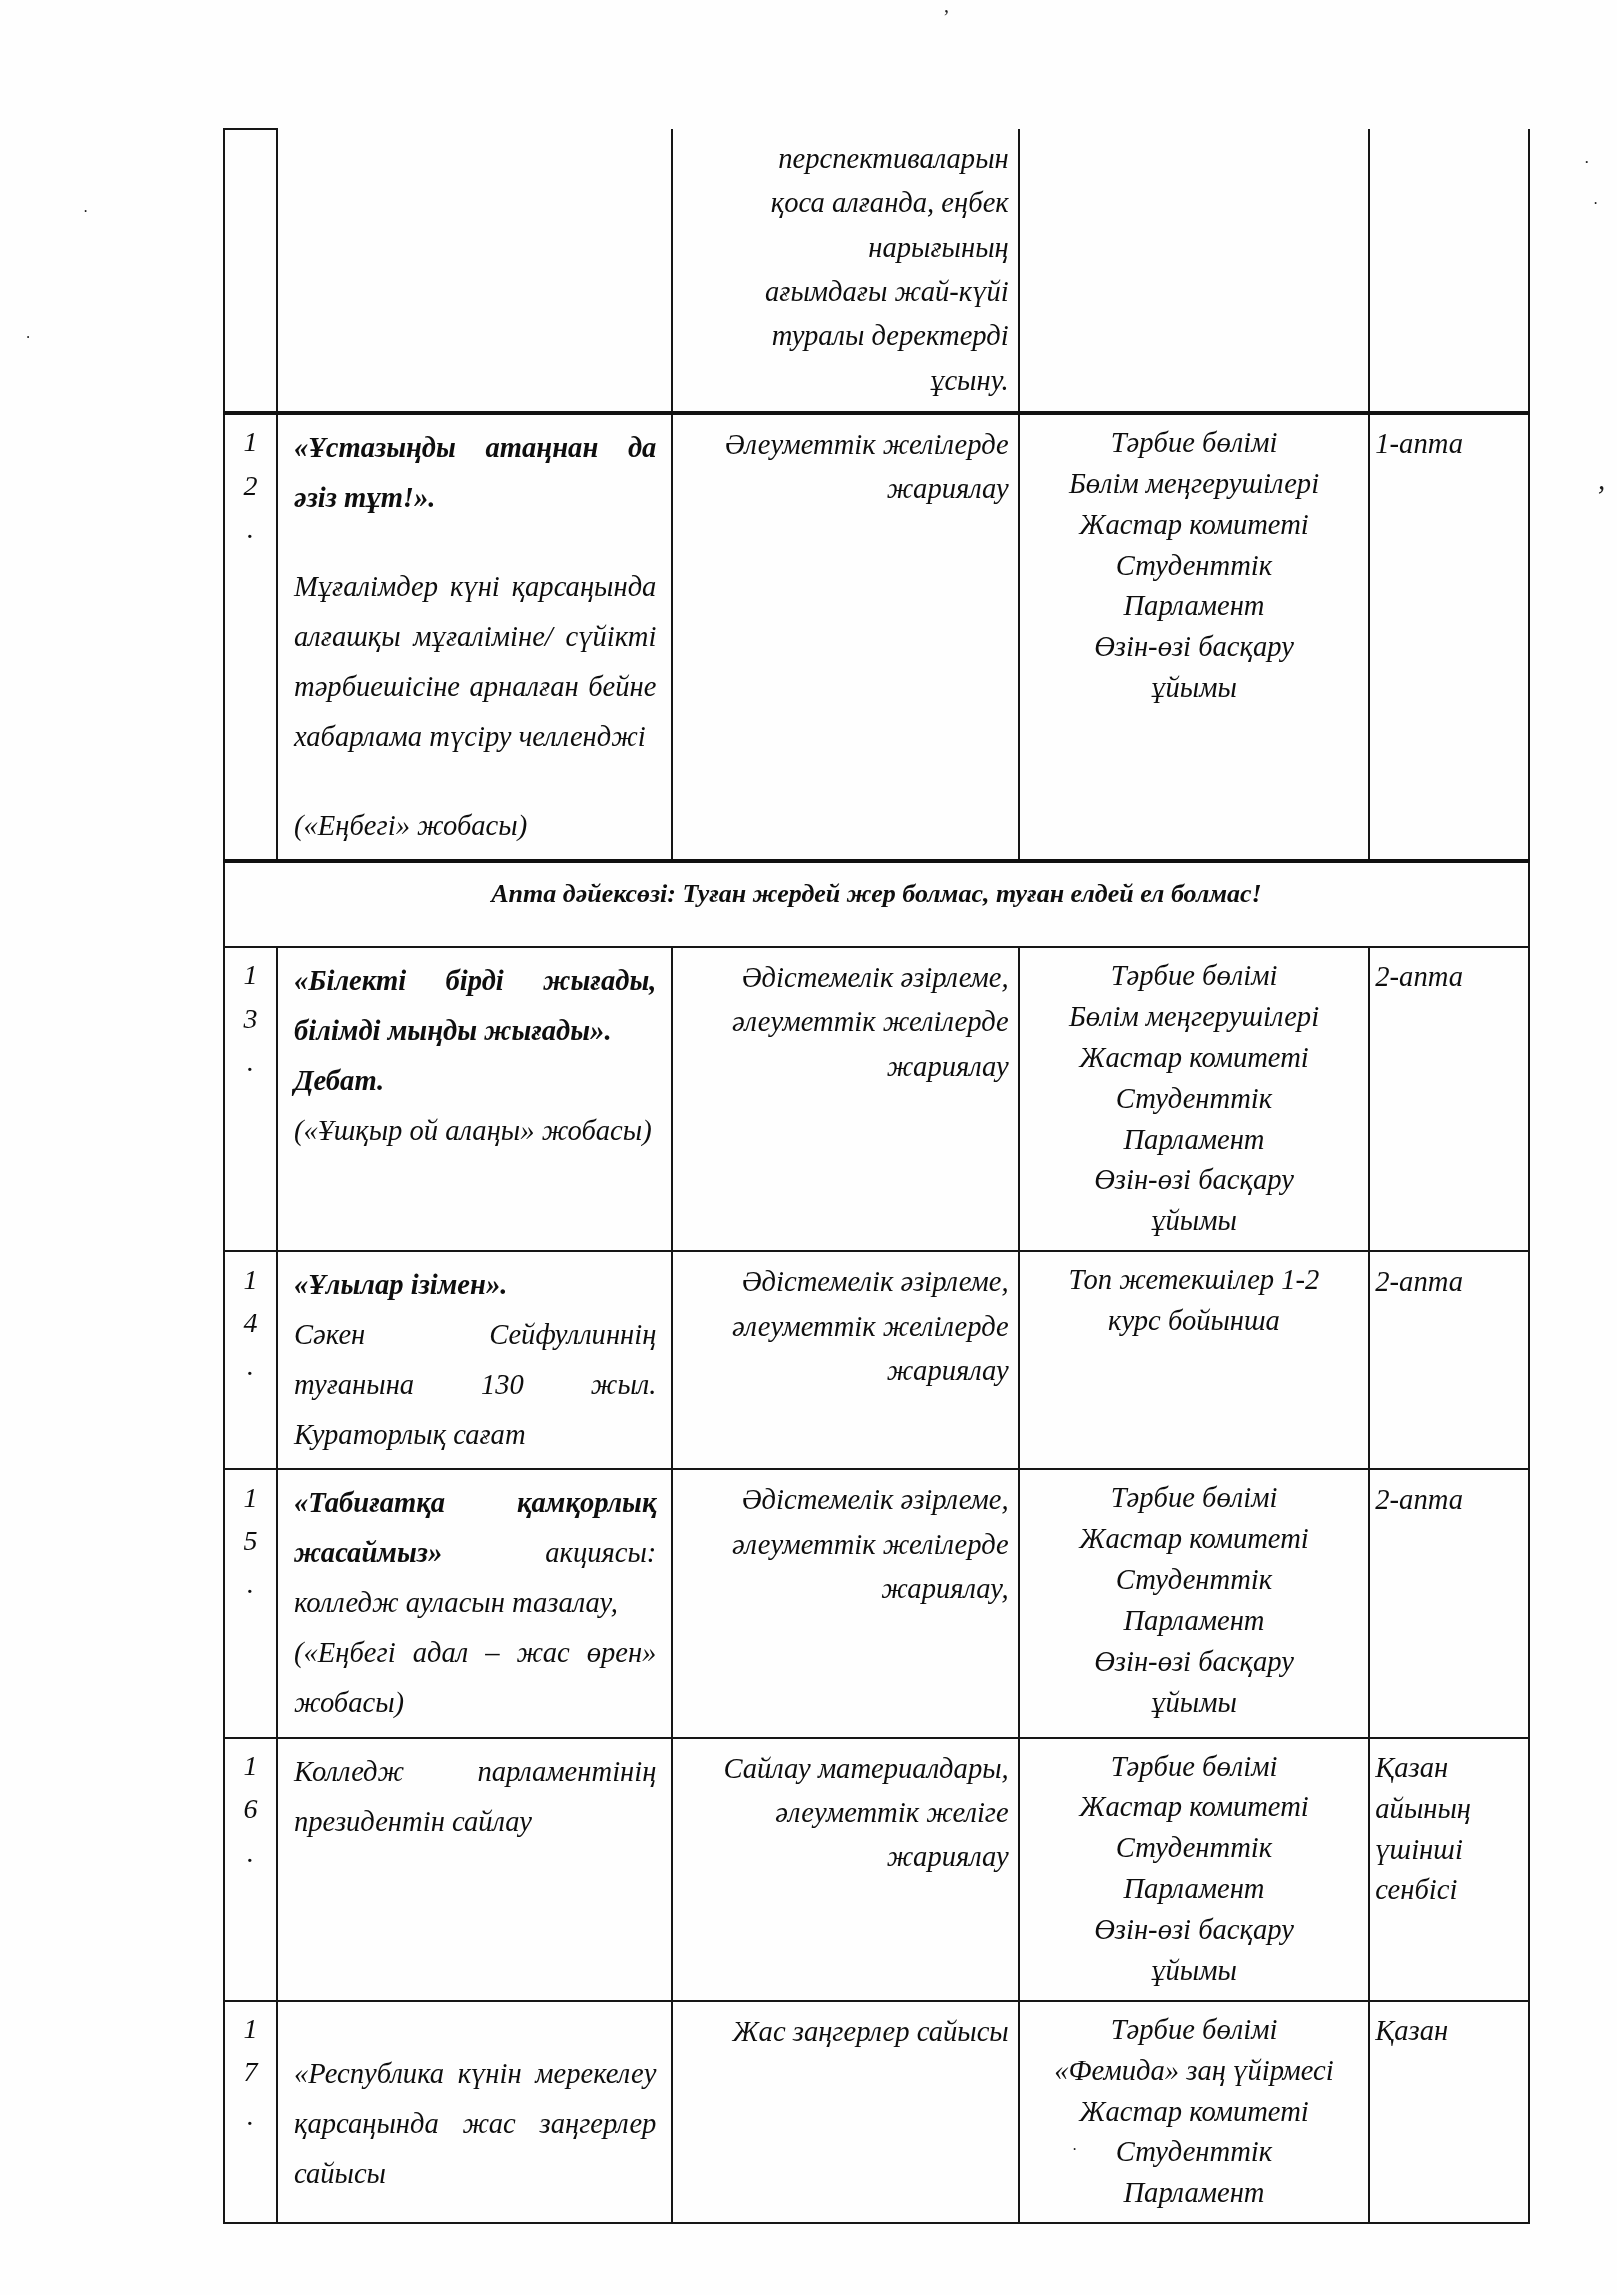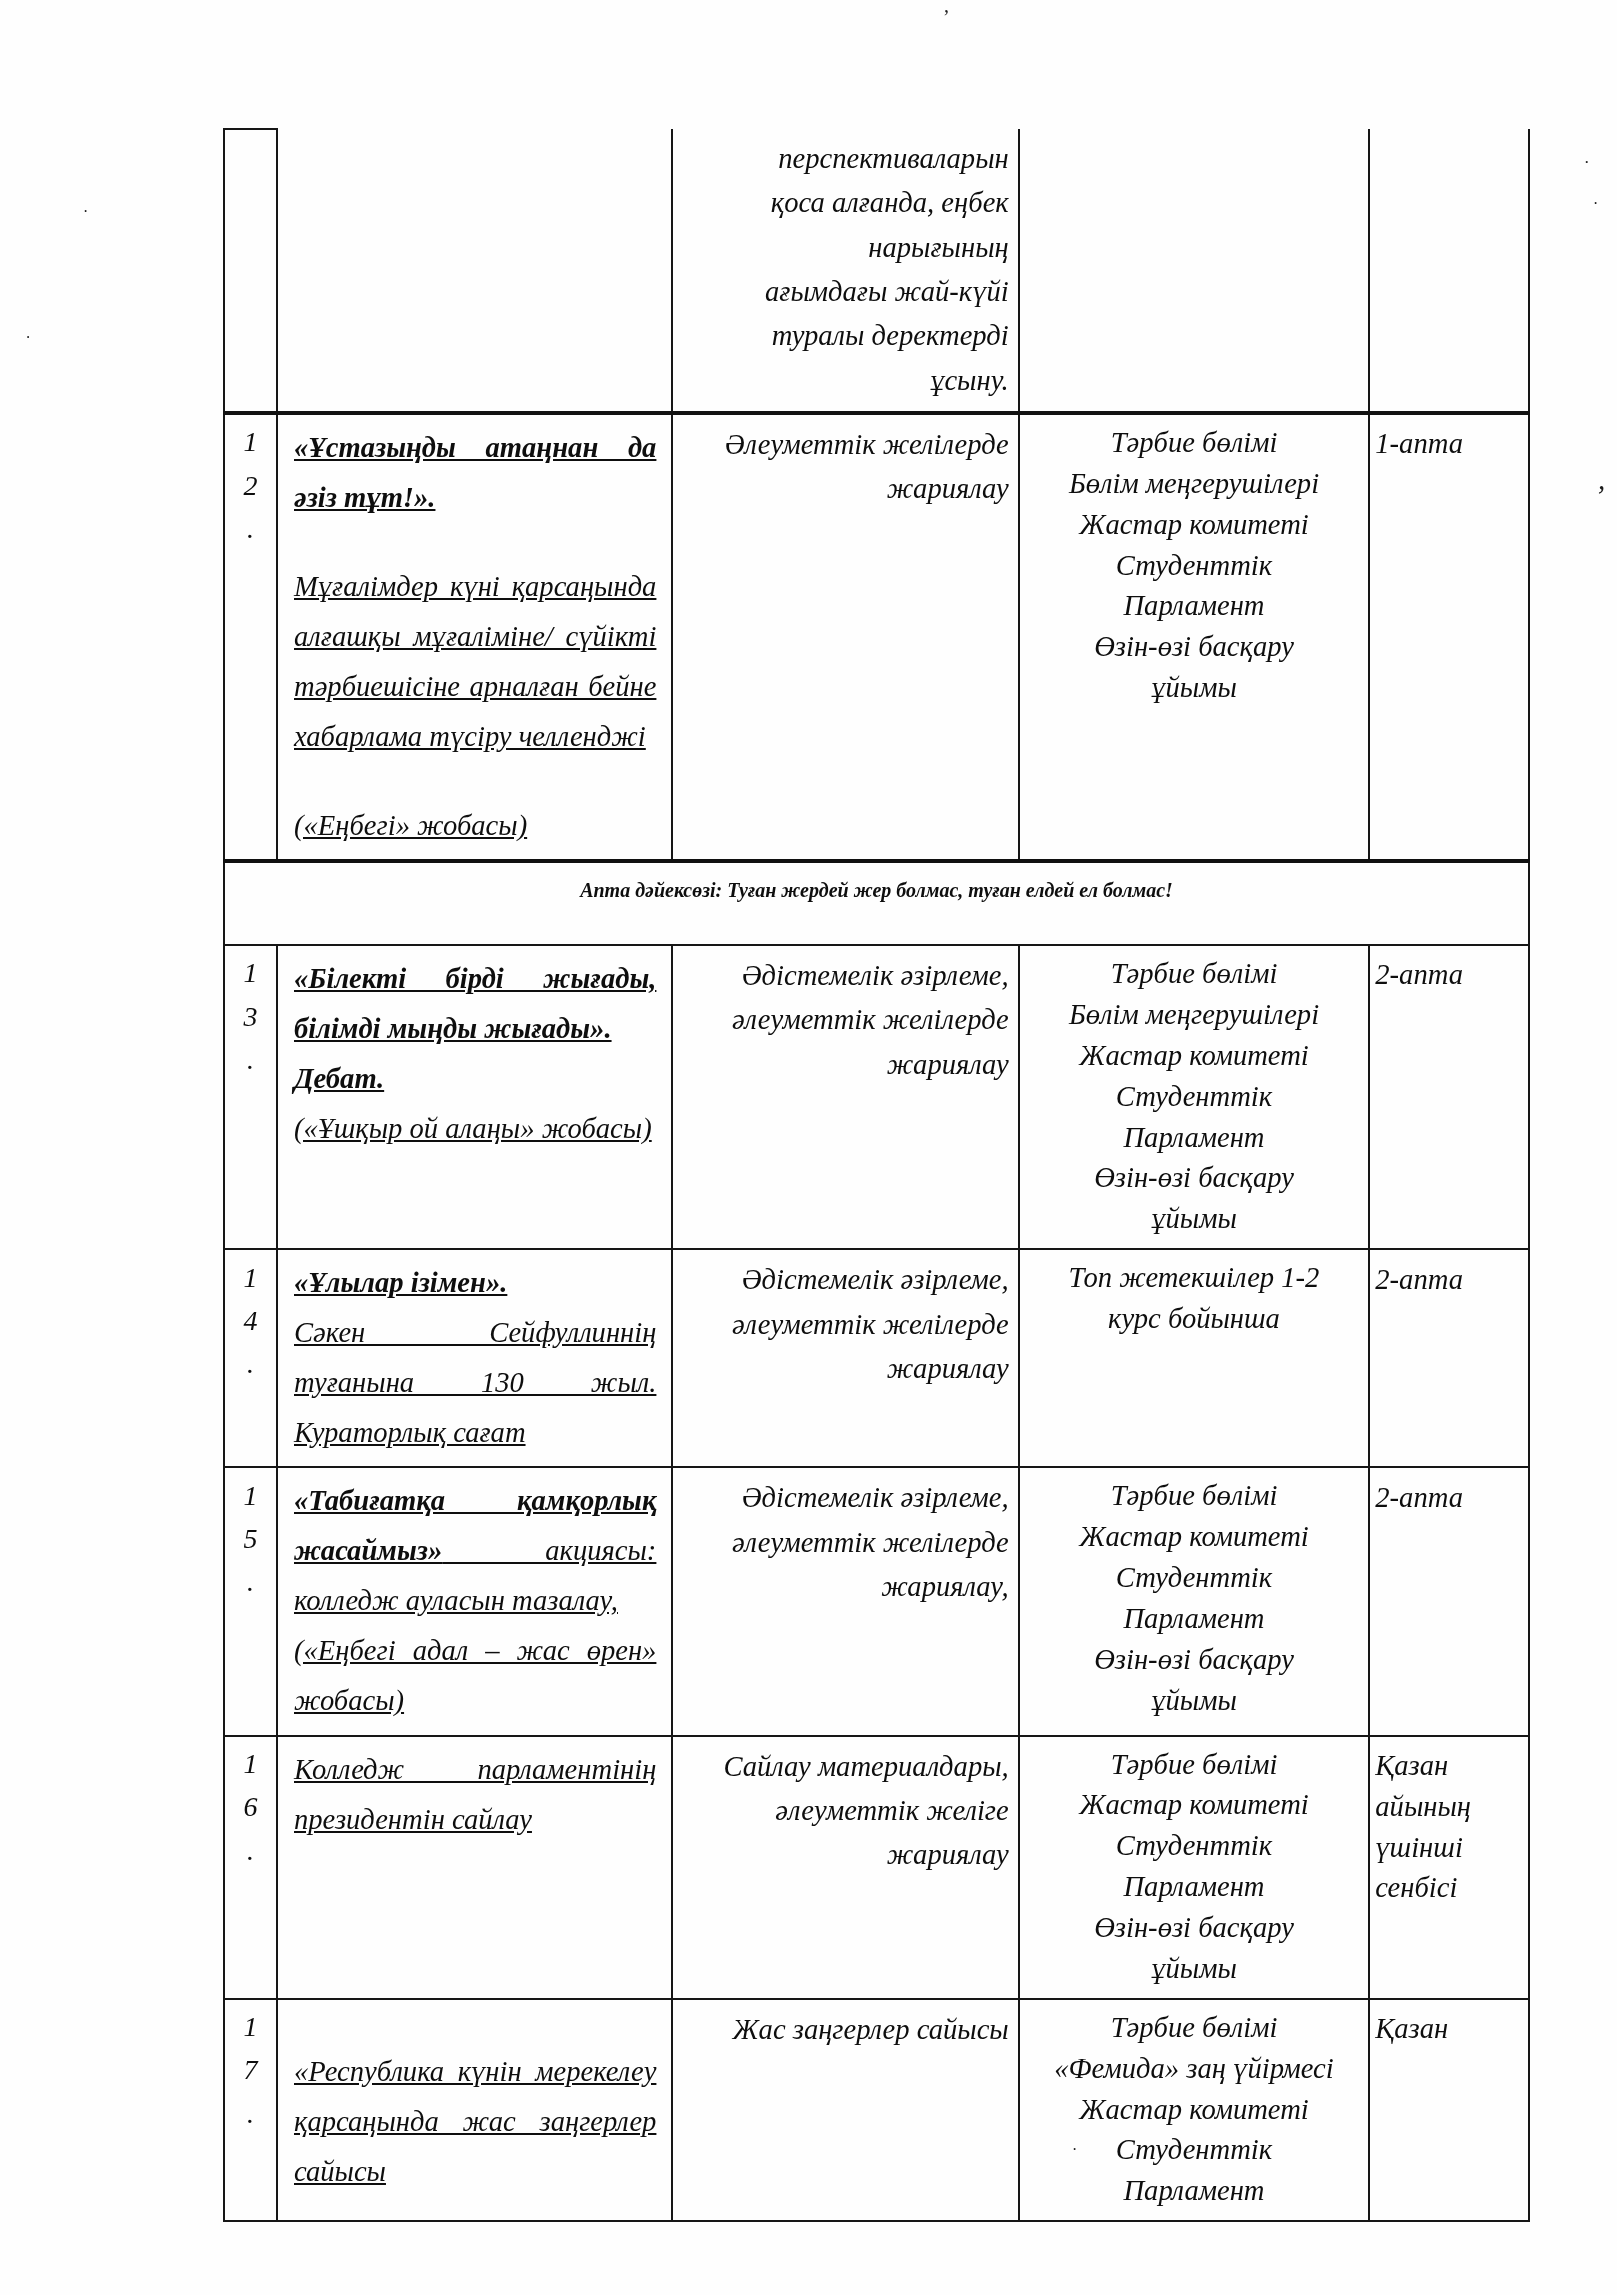--- a/index.html
+++ b/index.html
@@ -20,36 +20,36 @@
     font-size:28.6px;
   }
   td{
     border:2px solid #161616;
     vertical-align:top;
     overflow:hidden;
   }
   
   .c-num{ text-align:center; line-height:1.55; padding-top:5.3px; font-size:28px;}
   .c-event{ padding:8px 14.6px 8px 16px; }
-  .c-event p{ margin:0; text-align:justify; line-height:1.75;text-decoration:underline; }
+  .c-event p{ margin:0; text-align:justify; line-height:1.75; }
   .c-event p.gap{ margin-top:39px; }
   .b{ font-weight:bold; }
   .c-fmt { text-align:right; white-space:pre-line; line-height:1.55; padding:8px 9.3px; }
   .c-resp{ text-align:center; white-space:pre-line; line-height:1.43; padding:8px 8px; }
   .c-date{ text-align:left; white-space:pre-line; line-height:1.43; padding:9.3px 5.3px; }
   
   tbody.sec-carry td{ border-top:none; border-bottom:4.6px solid #121212; }
   tbody.sec-carry td.c-num{ border-top:2.7px solid #161616; }
   
   tbody.sec-quote td{
     border-top:4px solid #101010;
     border-bottom:2.7px solid #161616;
     text-align:center;
     font-weight:bold;
-    font-size:20px;
+    font-size:26px;
     padding:16px 6.6px 37px;
   }
   
   .h-carry{height:238px}
   .h-12{height:430px}
   .h-quote{height:84px}
   .h-13{height:268px}
   .h-14{height:154px}
   .h-15{height:226px}
   .h-16{height:263px}

